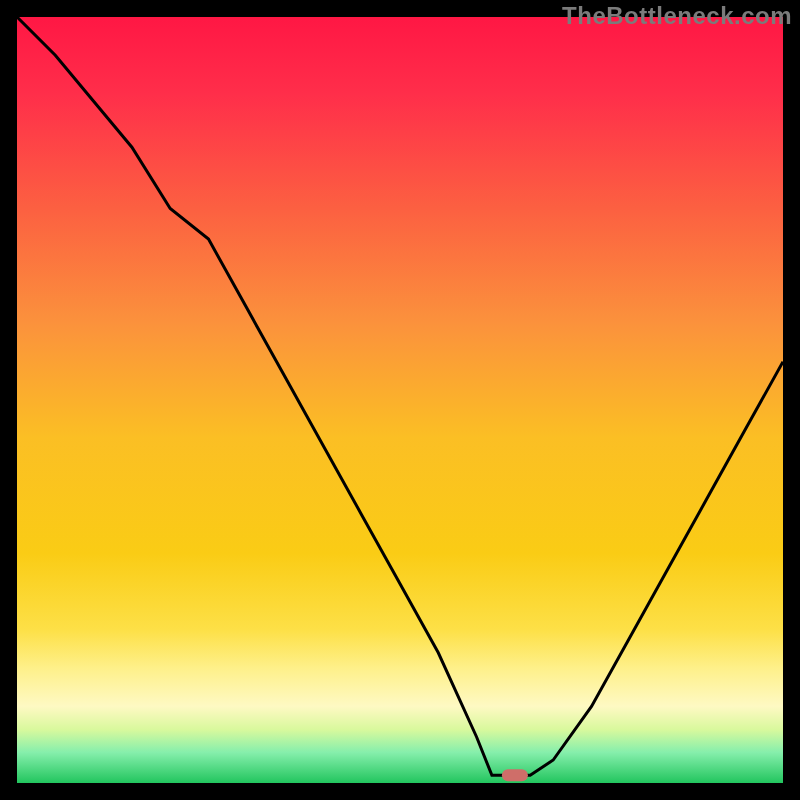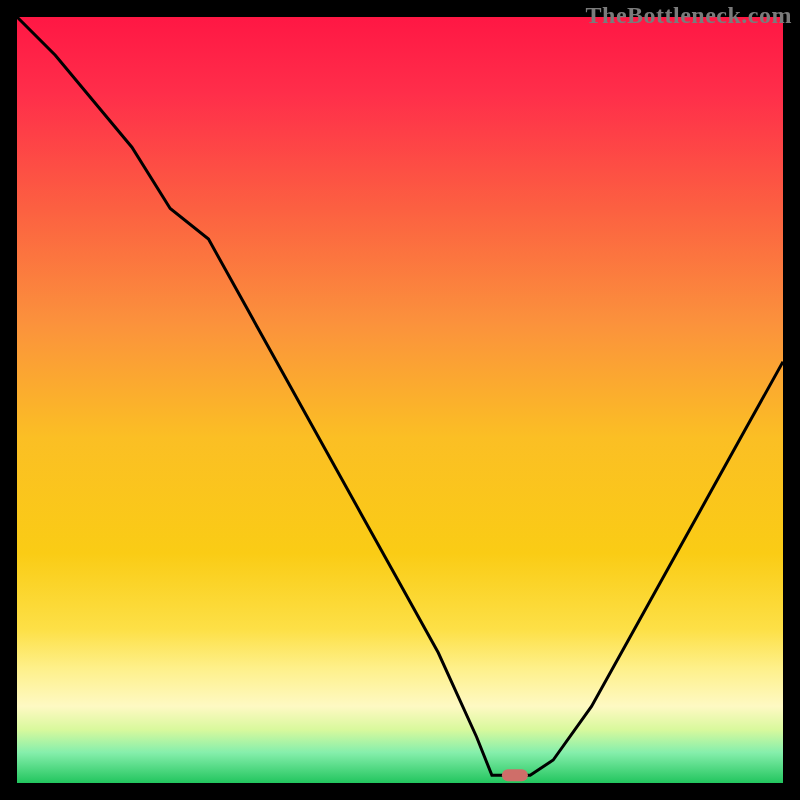--- a/index.html
+++ b/index.html
@@ -12,21 +12,21 @@
   }
   .chart-wrap {
     position: relative;
     width: 800px;
     height: 800px;
   }
   .watermark {
     position: absolute;
     top: 2px;
     right: 8px;
-    font-family: Liberation Serif, serif;
+    font-family: Liberation Sans, sans-serif;
     font-size: 24px;
     font-weight: bold;
     color: #7b7b7b;
     letter-spacing: 0.5px;
     z-index: 10;
   }
   svg.chart {
     position: absolute;
     left: 0;
     top: 0;

